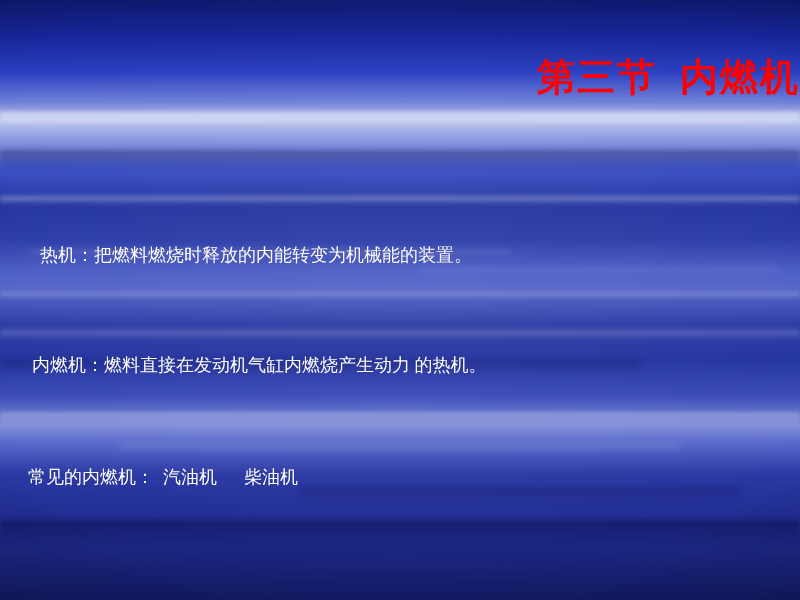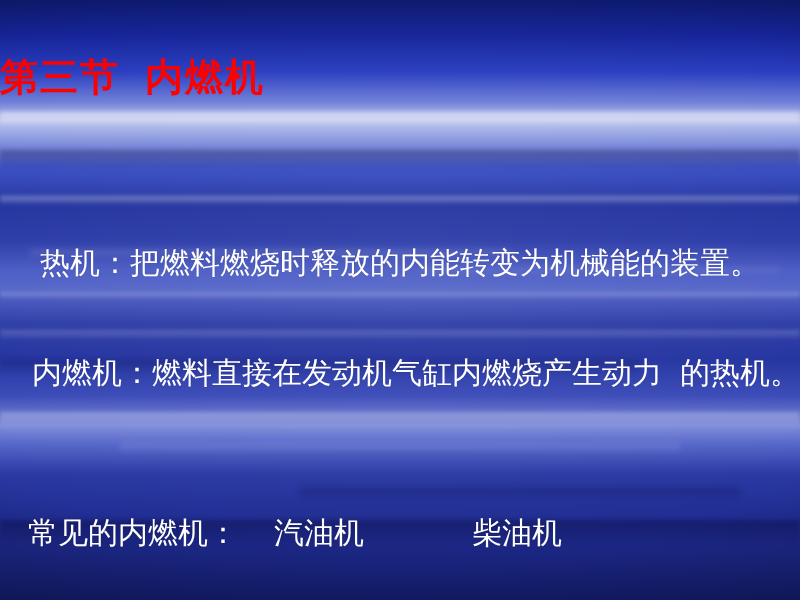--- a/index.html
+++ b/index.html
@@ -112,23 +112,23 @@
   .content {
     position: absolute;
     inset: 0;
   }
 
   .slide-title {
     position: absolute;
     left: 0;
     right: 0;
     top: 52px;
-    text-align: left;
+    text-align: right;
     color: #ff0000;
-    font-family: Liberation Sans, sans-serif;
+    font-family: Liberation Serif, serif;
     font-size: 38px;
     font-weight: bold;
     letter-spacing: 2px;
     white-space: pre;
   }
 
   .heading-1 {
     position: absolute;
     left: 12px;
     top: 152px;
@@ -139,28 +139,28 @@
     white-space: pre;
   }
   .heading-1 .underline {
     text-decoration: underline;
     text-underline-offset: 4px;
   }
 
   .body-line {
     position: absolute;
     color: #ffffff;
-    font-family: Liberation Mono, monospace;
-    font-size: 30px;
+    font-family: Liberation Serif, serif;
+    font-size: 18px;
     white-space: pre;
     text-shadow: 0 0 1px rgba(0,0,0,0.25);
   }
   .line-1 { left: 40px; top: 243px; }
   .line-2 { left: 32px; top: 353px; }
-  .line-3 { left: 28px; top: 465px; margin-top: 48px; }
+  .line-3 { left: 28px; top: 465px; }
 </style>
 </head>
 <body>
 
 <div id="slide">
   <div class="streaks"></div>
   <div class="streaks2"></div>
   <div class="vignette"></div>
 
   <div class="content">

